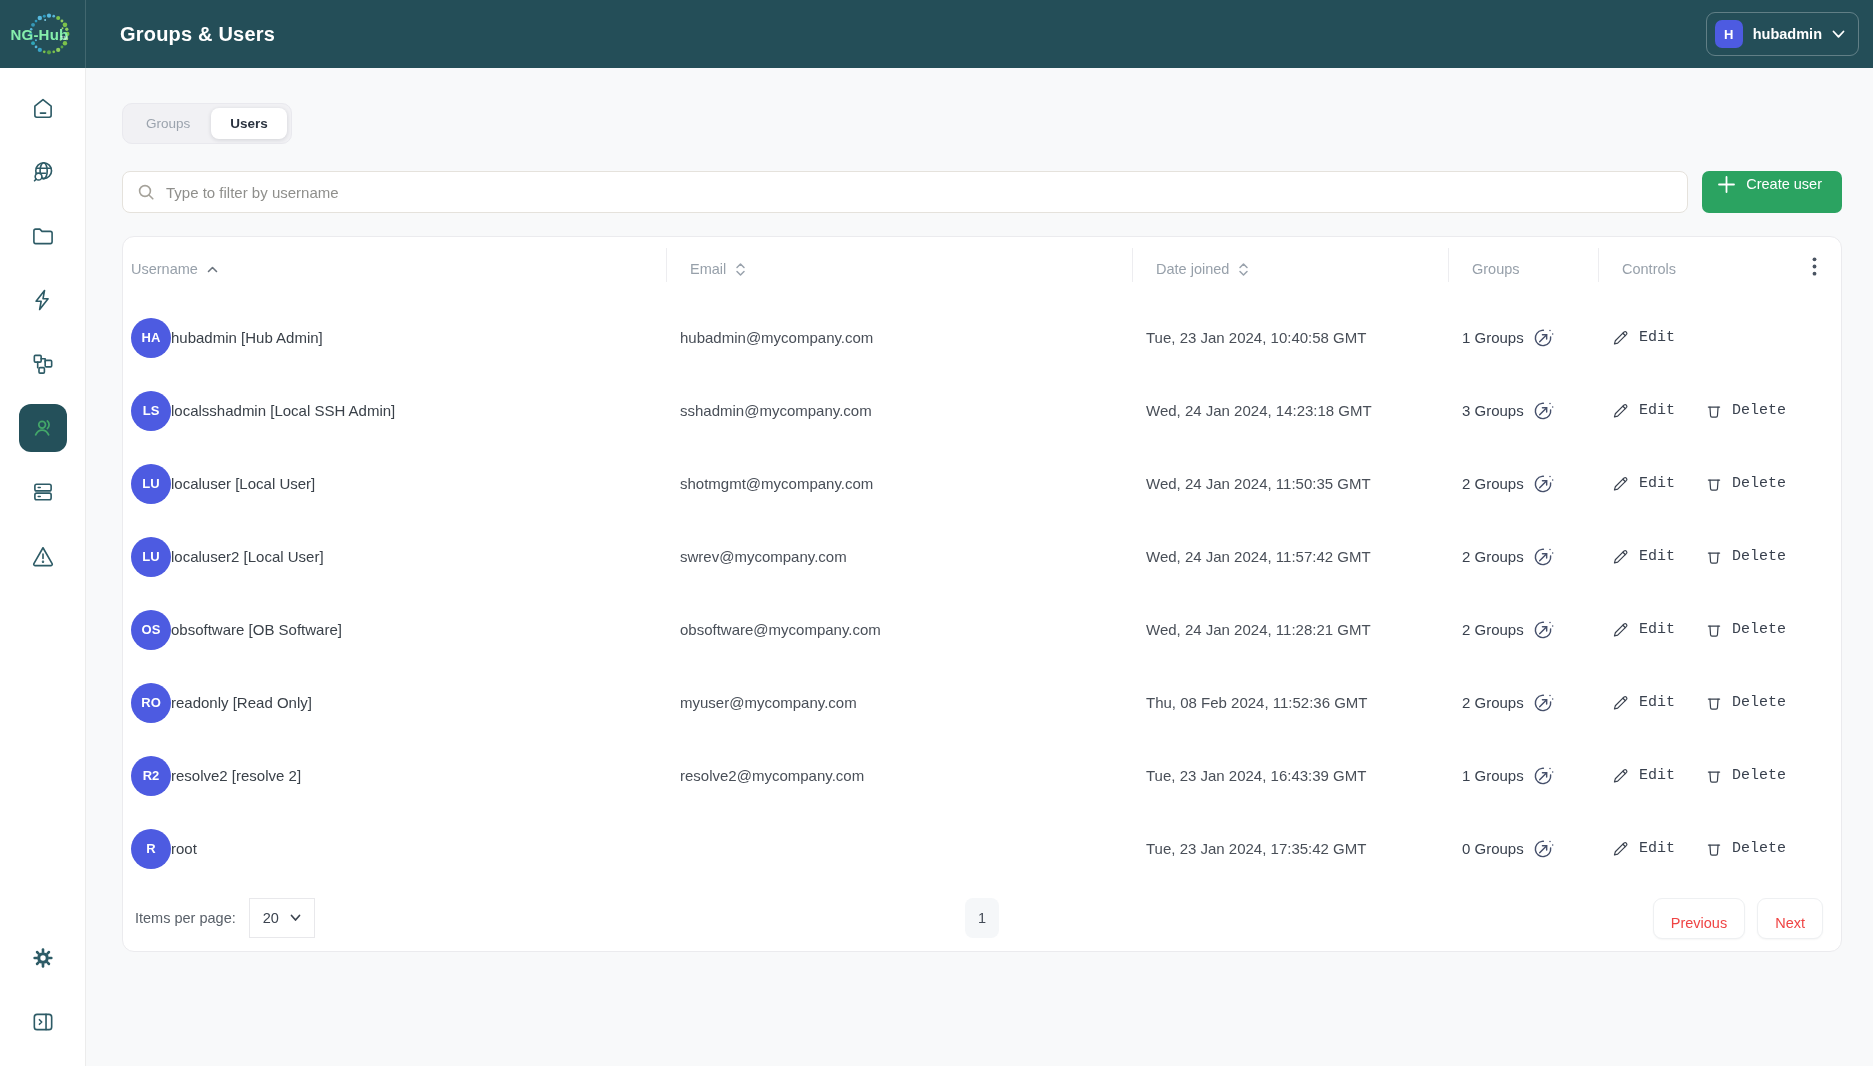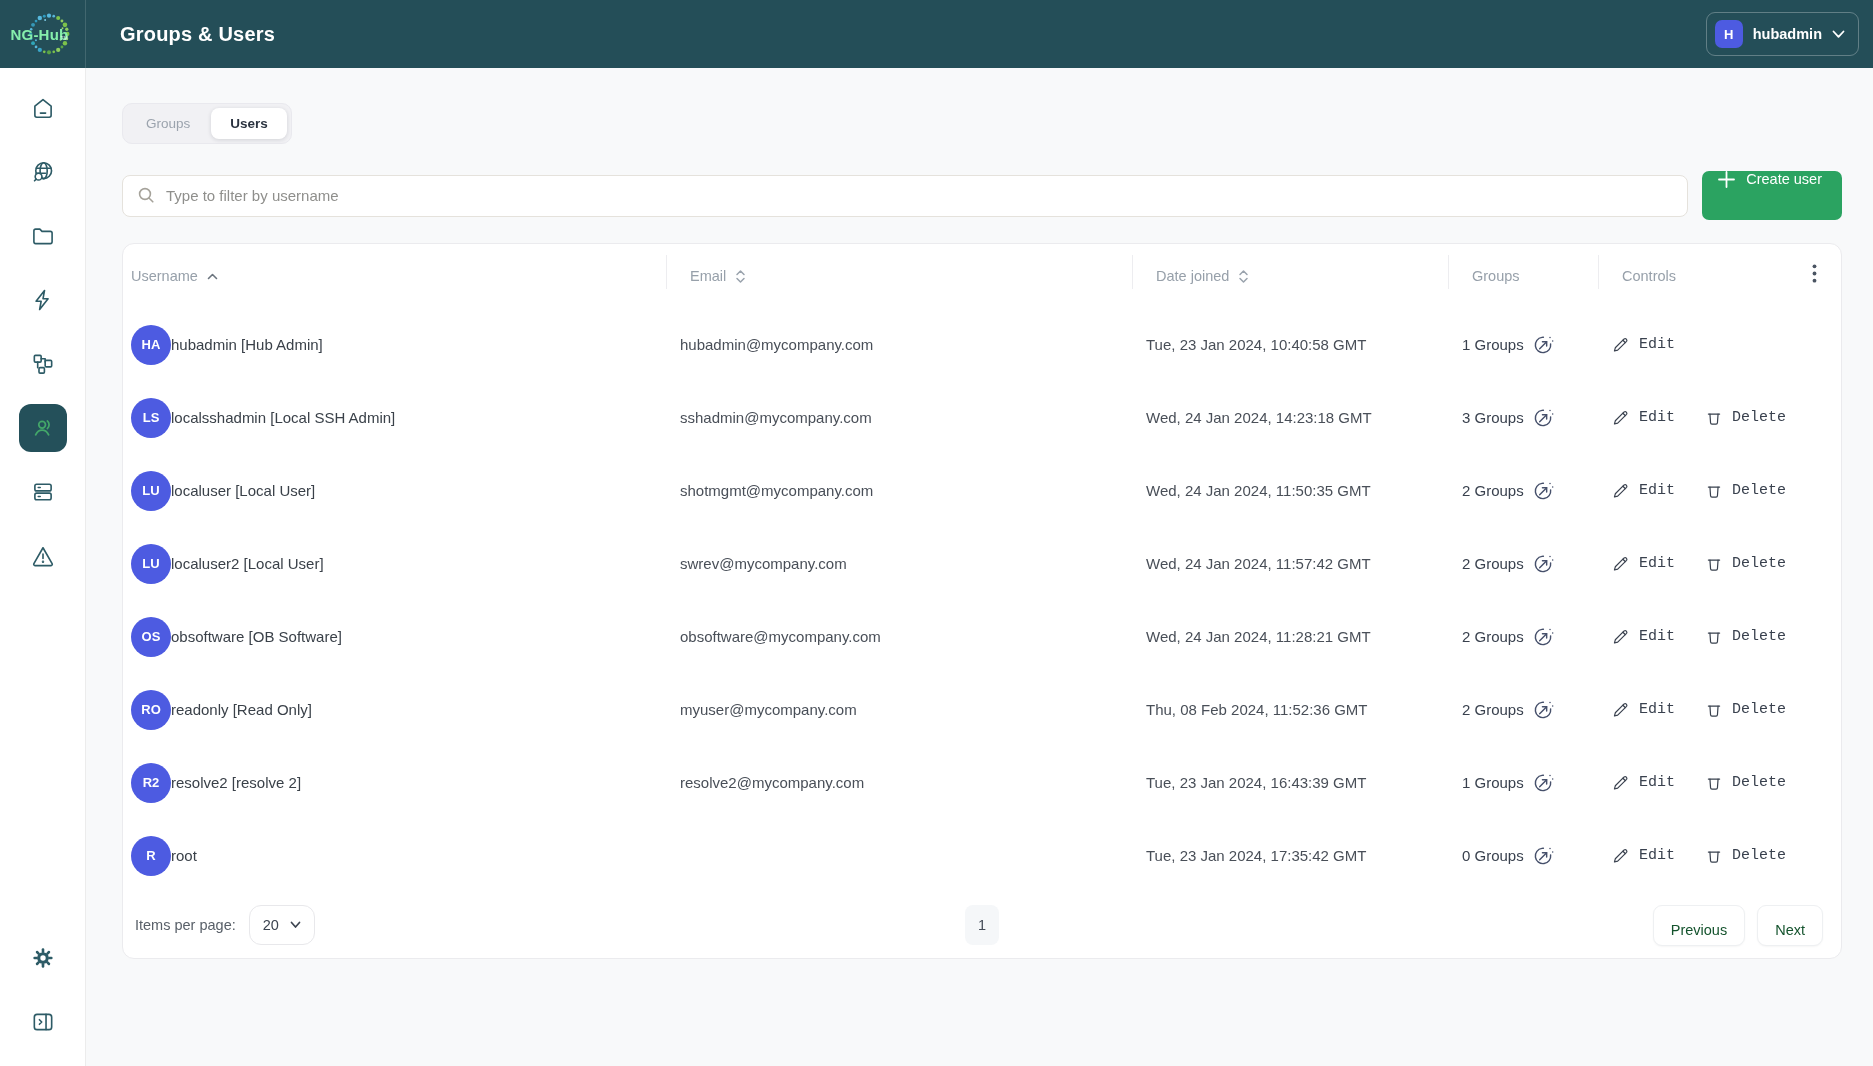--- a/index.html
+++ b/index.html
@@ -28,21 +28,21 @@
   .main { margin-left: 86px; height: 998px; background: #f8f9fa; padding: 35px 31px 0 36px; }
 
   .tabs { display: inline-flex; background: #f1f1f4; border: 1px solid #e9e9ee; border-radius: 10px; padding: 4px; gap: 2px; }
   .tab { border: none; background: transparent; font-family: inherit; font-size: 13.5px; color: #9ba3ad; padding: 8px 19px; border-radius: 8px; cursor: pointer; }
   .tab.active { background: #fff; color: #2b3340; font-weight: bold; box-shadow: 0 1px 4px rgba(20,30,40,.14); }
 
   .toolbar { margin-top: 27px; display: flex; align-items: center; }
   .search { flex: 1; height: 42px; max-width: 1566px; background: #fff; border: 1px solid #e5e2dc; border-radius: 8px; display: flex; align-items: center; padding: 0 14px; gap: 10px; }
   .search input { border: none; outline: none; flex: 1; font-family: inherit; font-size: 15px; color: #3a4149; background: transparent; }
   .search input::placeholder { color: #8f8f8c; }
-  .create-btn { margin-left: auto; height: 49px; padding: 0 20px 16px 16px; background: #2ba361; border: none; border-radius: 7px; color: #fff; font-family: inherit; font-size: 14.5px; display: flex; gap: 11px; cursor: pointer; }
+  .create-btn { margin-left: auto; height: 42px; padding: 0 20px 16px 16px; background: #2ba361; border: none; border-radius: 7px; color: #fff; font-family: inherit; font-size: 14.5px; display: flex; align-items: center; gap: 11px; cursor: pointer; }
 
   
   .card { margin-top: 23px; width: 1720px; background: #fff; border: 1px solid #ebebee; border-radius: 12px; position: relative; }
   .grid-row { display: grid; grid-template-columns: 543px 466px 316px 150px 1fr; align-items: center; }
   .thead { height: 64px; position: relative; }
   .th { font-size: 14.5px; color: #97a0aa; display: flex; align-items: center; gap: 9px; padding-left: 24px; position: relative; height: 100%; }
   .th:first-child { padding-left: 8px; }
   .th + .th::before { content: ""; position: absolute; left: 0; top: 11px; height: 34px; width: 1px; background: #ededf0; }
   .kebab { position: absolute; right: 20px; top: 16px; background: none; border: none; cursor: pointer; padding: 4px; }
 
@@ -50,24 +50,24 @@
   .cell { font-size: 15px; color: #494f58; padding-left: 14px; }
   .user-cell { display: flex; align-items: center; padding-left: 8px; }
   .row-avatar { width: 40px; height: 40px; border-radius: 50%; background: #4d5be1; color: #fff; font-size: 13px; font-weight: bold; display: flex; align-items: center; justify-content: center; flex: none; }
   .uname { color: #3a4149; }
   .groups-cell { display: flex; align-items: center; gap: 8px; color: #39414e; }
   .controls-cell { display: flex; align-items: center; gap: 30px; }
   .ctl-btn { display: flex; align-items: center; gap: 9px; background: none; border: none; font-family: Liberation Mono, monospace; font-size: 15px; color: #39414e; cursor: pointer; padding: 0; }
 
   .tfoot { height: 66px; display: flex; align-items: center; padding: 0 18px 0 12px; position: relative; }
   .ipp-label { font-size: 14.5px; color: #596069; margin-right: 13px; }
-  .ipp-select { height: 40px; border: 1px solid #e8e8eb; border-radius: 12px; background: #fff; display: flex; align-items: center; gap: 11px; padding: 0 13px; font-size: 14.5px; color: #3c4450; cursor: pointer; font-family: inherit; }
+  .ipp-select { height: 40px; border: 1px solid #e8e8eb; border-radius: 0; background: #fff; display: flex; align-items: center; gap: 11px; padding: 0 13px; font-size: 14.5px; color: #3c4450; cursor: pointer; font-family: inherit; }
   .page-num { position: absolute; left: 50%; transform: translateX(-50%); width: 34px; height: 40px; border-radius: 8px; background: #f5f7f9; display: flex; align-items: center; justify-content: center; font-size: 14.5px; color: #434b57; border: none; cursor: pointer; font-family: inherit; }
   .pager { margin-left: auto; display: flex; gap: 12px; }
-  .pg-btn { height: 41px; padding: 16px 17px; border: 1px solid #eef0f2; border-radius: 9px; background: #fff; color: #14532d; font-size: 14.5px; font-family: inherit; box-shadow: 0 1px 2px rgba(0,0,0,.04); cursor: default; }
+  .pg-btn { height: 41px; padding: 16px 17px; border: 1px solid #eef0f2; border-radius: 9px; background: #fff; color: #ef4444; font-size: 14.5px; font-family: inherit; box-shadow: 0 1px 2px rgba(0,0,0,.04); cursor: default; }
 
   svg { display: block; }
 </style>
 </head>
 <body>
 
 <header class="top-header">
   <div class="logo-box">
     <div class="logo-wrap">
       <svg width="58" height="58" viewBox="0 0 60 60">

